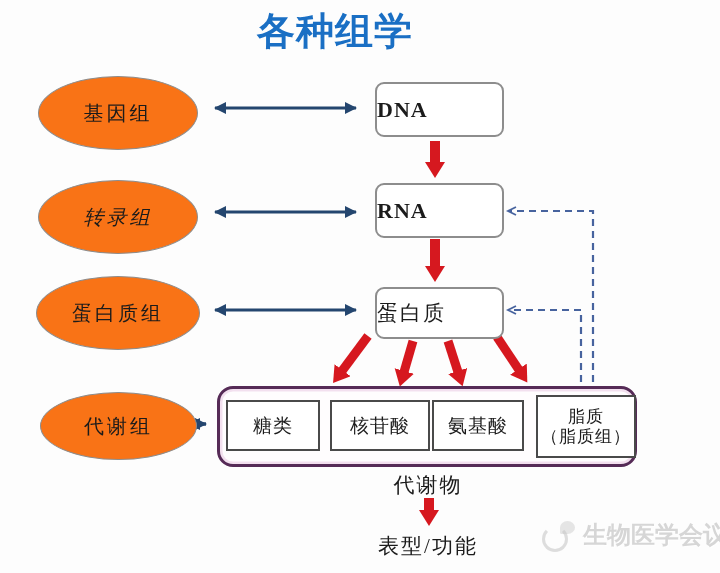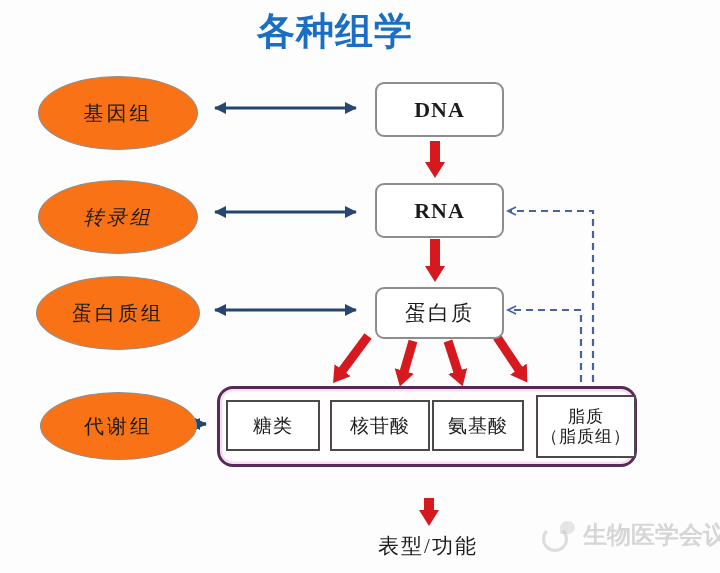--- a/index.html
+++ b/index.html
@@ -11,21 +11,21 @@
   .stage{position:relative;width:720px;height:573px;background:#fdfdfd;overflow:hidden;
          font-family:"Liberation Serif","DejaVu Serif",serif;color:var(--text-black);padding-left:21px;}
   .title{position:absolute;left:225px;top:6px;width:220px;text-align:center;
          font-family:"Liberation Sans","DejaVu Sans",sans-serif;
          font-size:38px;font-weight:bold;color:var(--title-blue);letter-spacing:1px;}
   svg.arrows{position:absolute;left:0;top:0;width:720px;height:573px;}
   .ellipse{position:absolute;border:1.6px solid var(--box-border-gray);border-radius:50%;
            background:#f97316;display:flex;align-items:center;justify-content:center;
            font-size:20px;letter-spacing:3px;}
   .mbox{position:absolute;border:2px solid var(--box-border-gray);border-radius:9px;
-        background:#fff;display:flex;align-items:center;justify-content:center;}
+        background:#fff;display:flex;align-items:center;justify-content:flex-start;}
   .mbox.en{font-weight:bold;font-size:22px;letter-spacing:1px;}
   .mbox.cn{font-size:21px;letter-spacing:2px;}
   .container-box{position:absolute;left:217px;top:386px;width:420px;height:81px;
         border:3px solid var(--container-purple);border-radius:16px;background:#fffdfe;
         box-shadow:inset 0 0 0 2.5px rgba(214,160,205,.30);box-sizing:border-box;}
   .smbox{position:absolute;border:2px solid #4a4a4a;background:#fff;display:flex;
         flex-direction:column;align-items:center;justify-content:center;
         font-size:19px;letter-spacing:1px;line-height:1.15;text-align:center;}
   .smbox.lipid{font-size:17px;font-family:Liberation Serif, serif;}
   .flow-label{position:absolute;text-align:center;font-size:21px;letter-spacing:2px;}
@@ -133,20 +133,21 @@
     <span>核苷酸</span>
   </div>
   <div class="smbox" style="left:432px;top:400px;width:88px;height:47px;">
     <span>氨基酸</span>
   </div>
   <div class="smbox lipid" style="left:536px;top:395px;width:96px;height:59px;">
     <span>脂质</span>
     <span>（脂质组）</span>
   </div>
 
+  <div class="flow-label" style="left:373px;top:471px;width:110px;">代谢物</div>
   <div class="flow-label" style="left:358px;top:532px;width:140px;">表型/功能</div>
 
   <div class="watermark">
     <span class="wm-logo"></span>
     <span class="wm-text">生物医学会议</span>
   </div>
 
 </div>
 
 </body></html>

